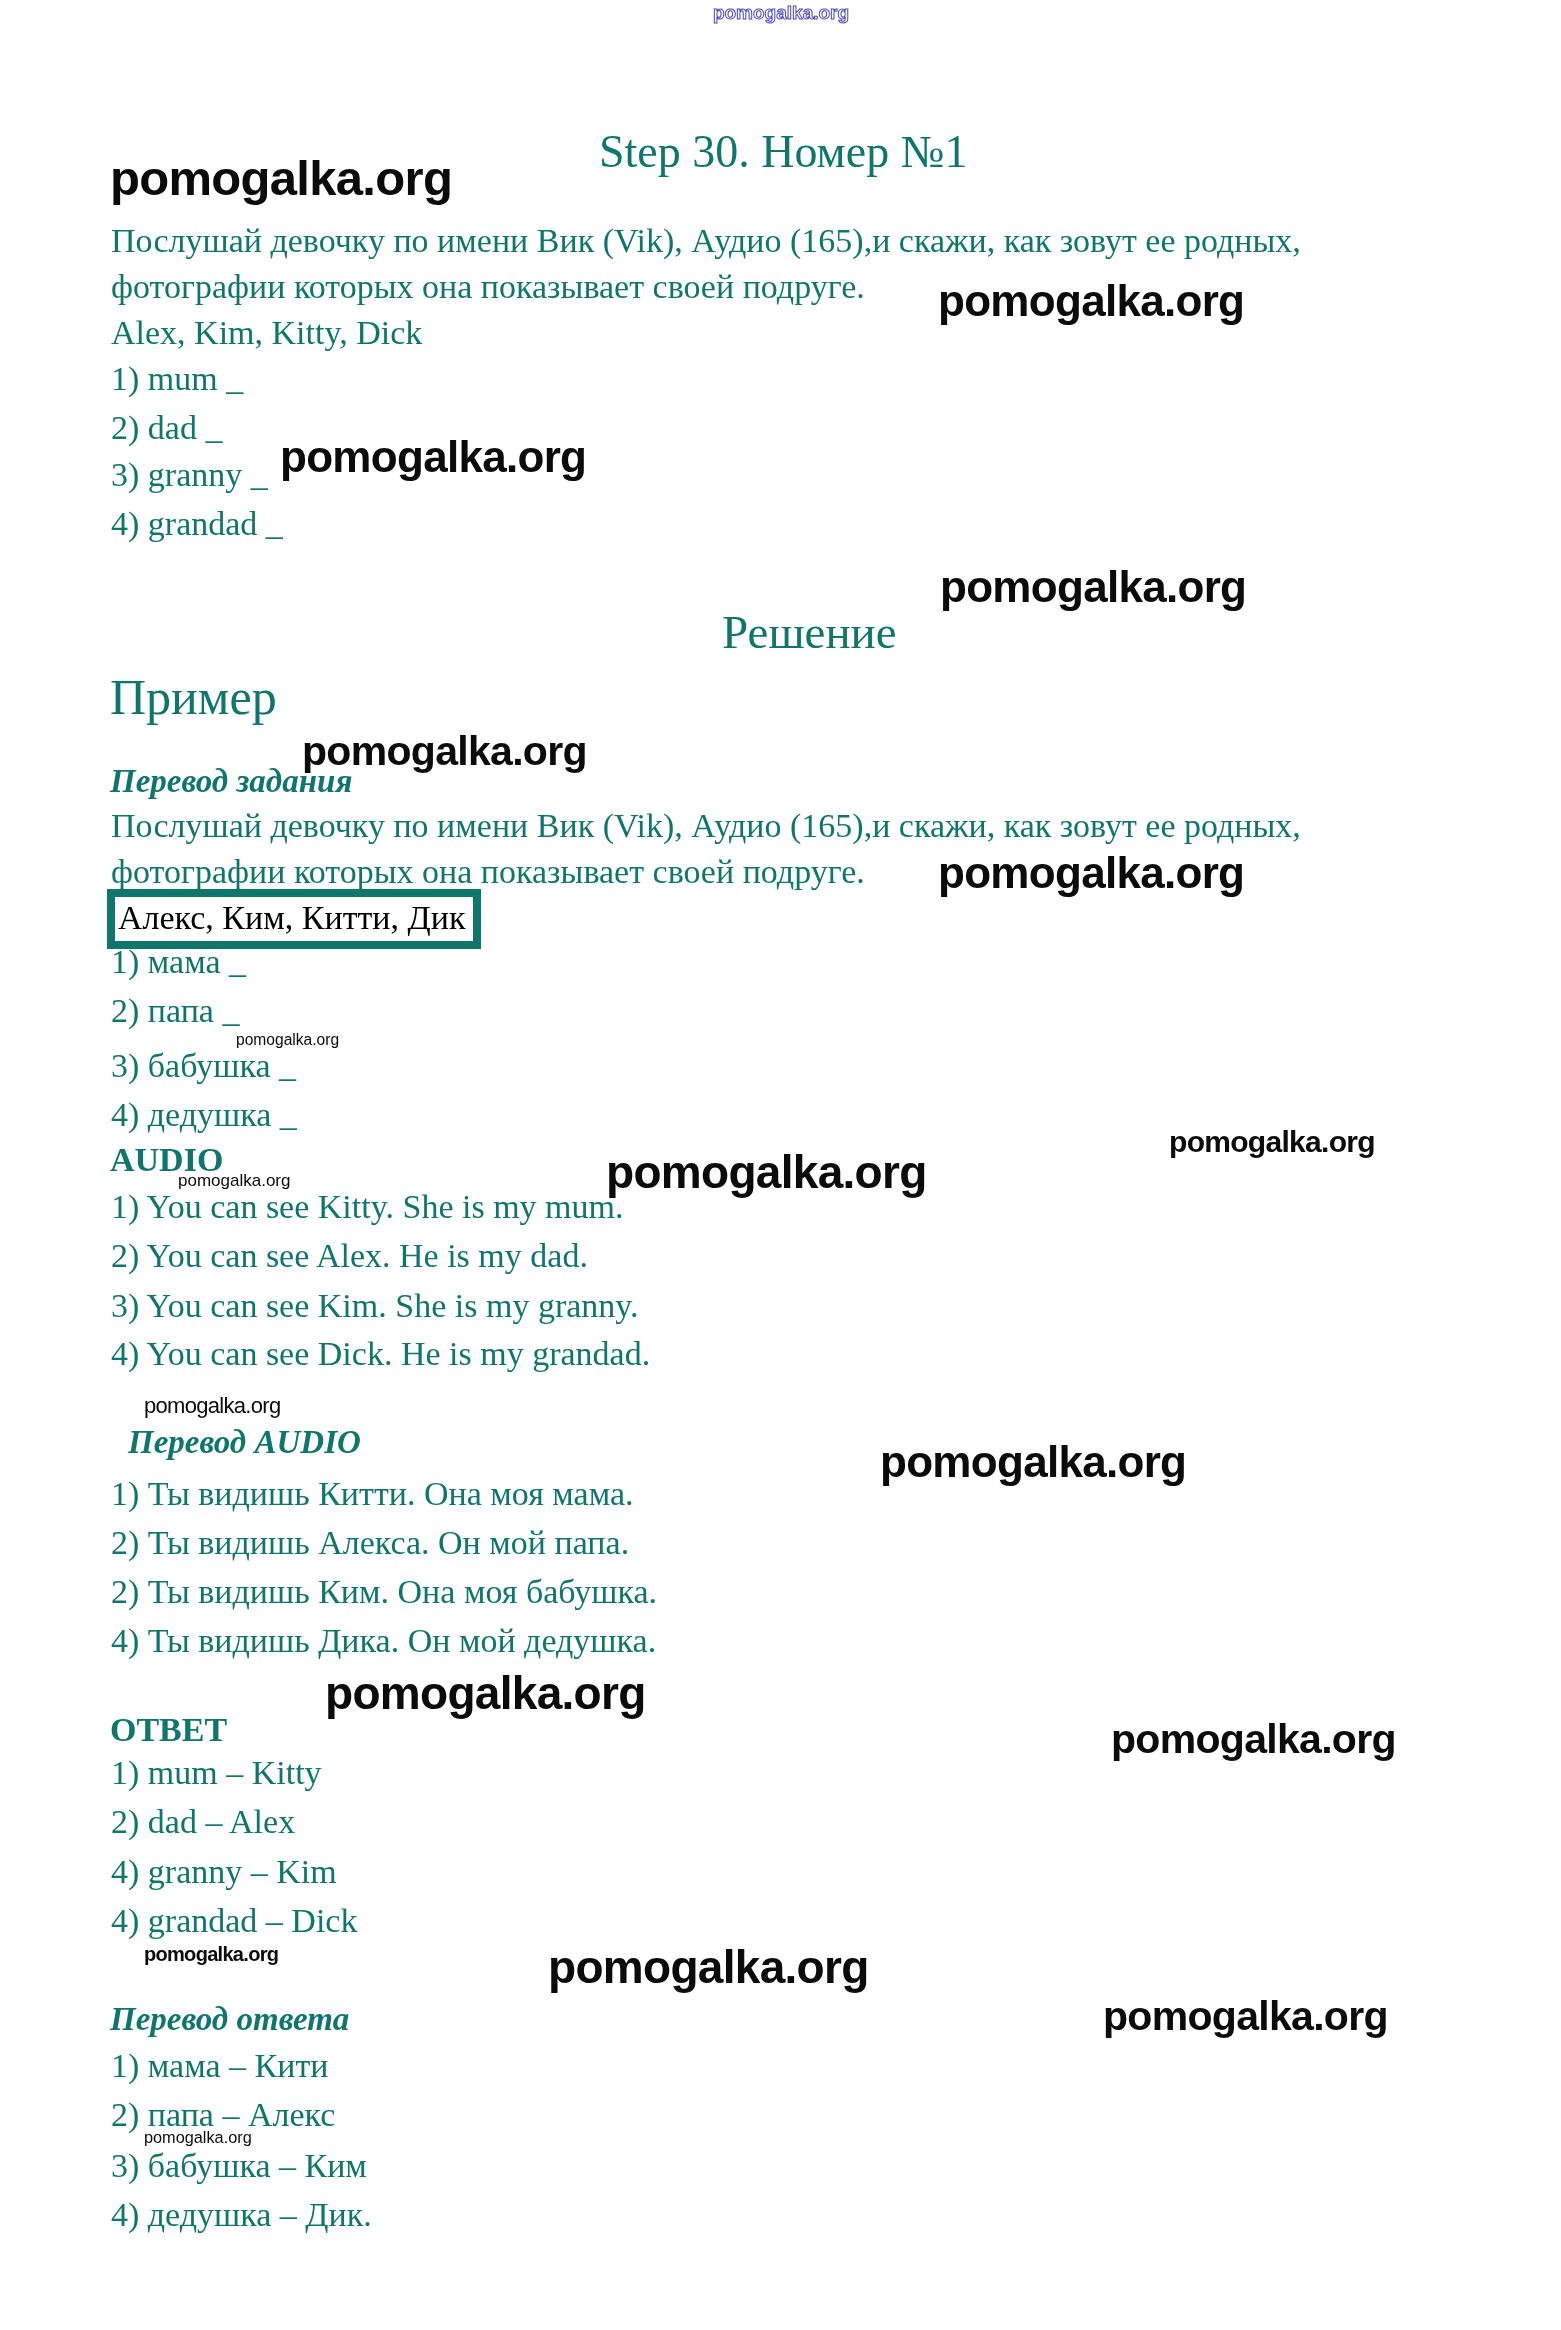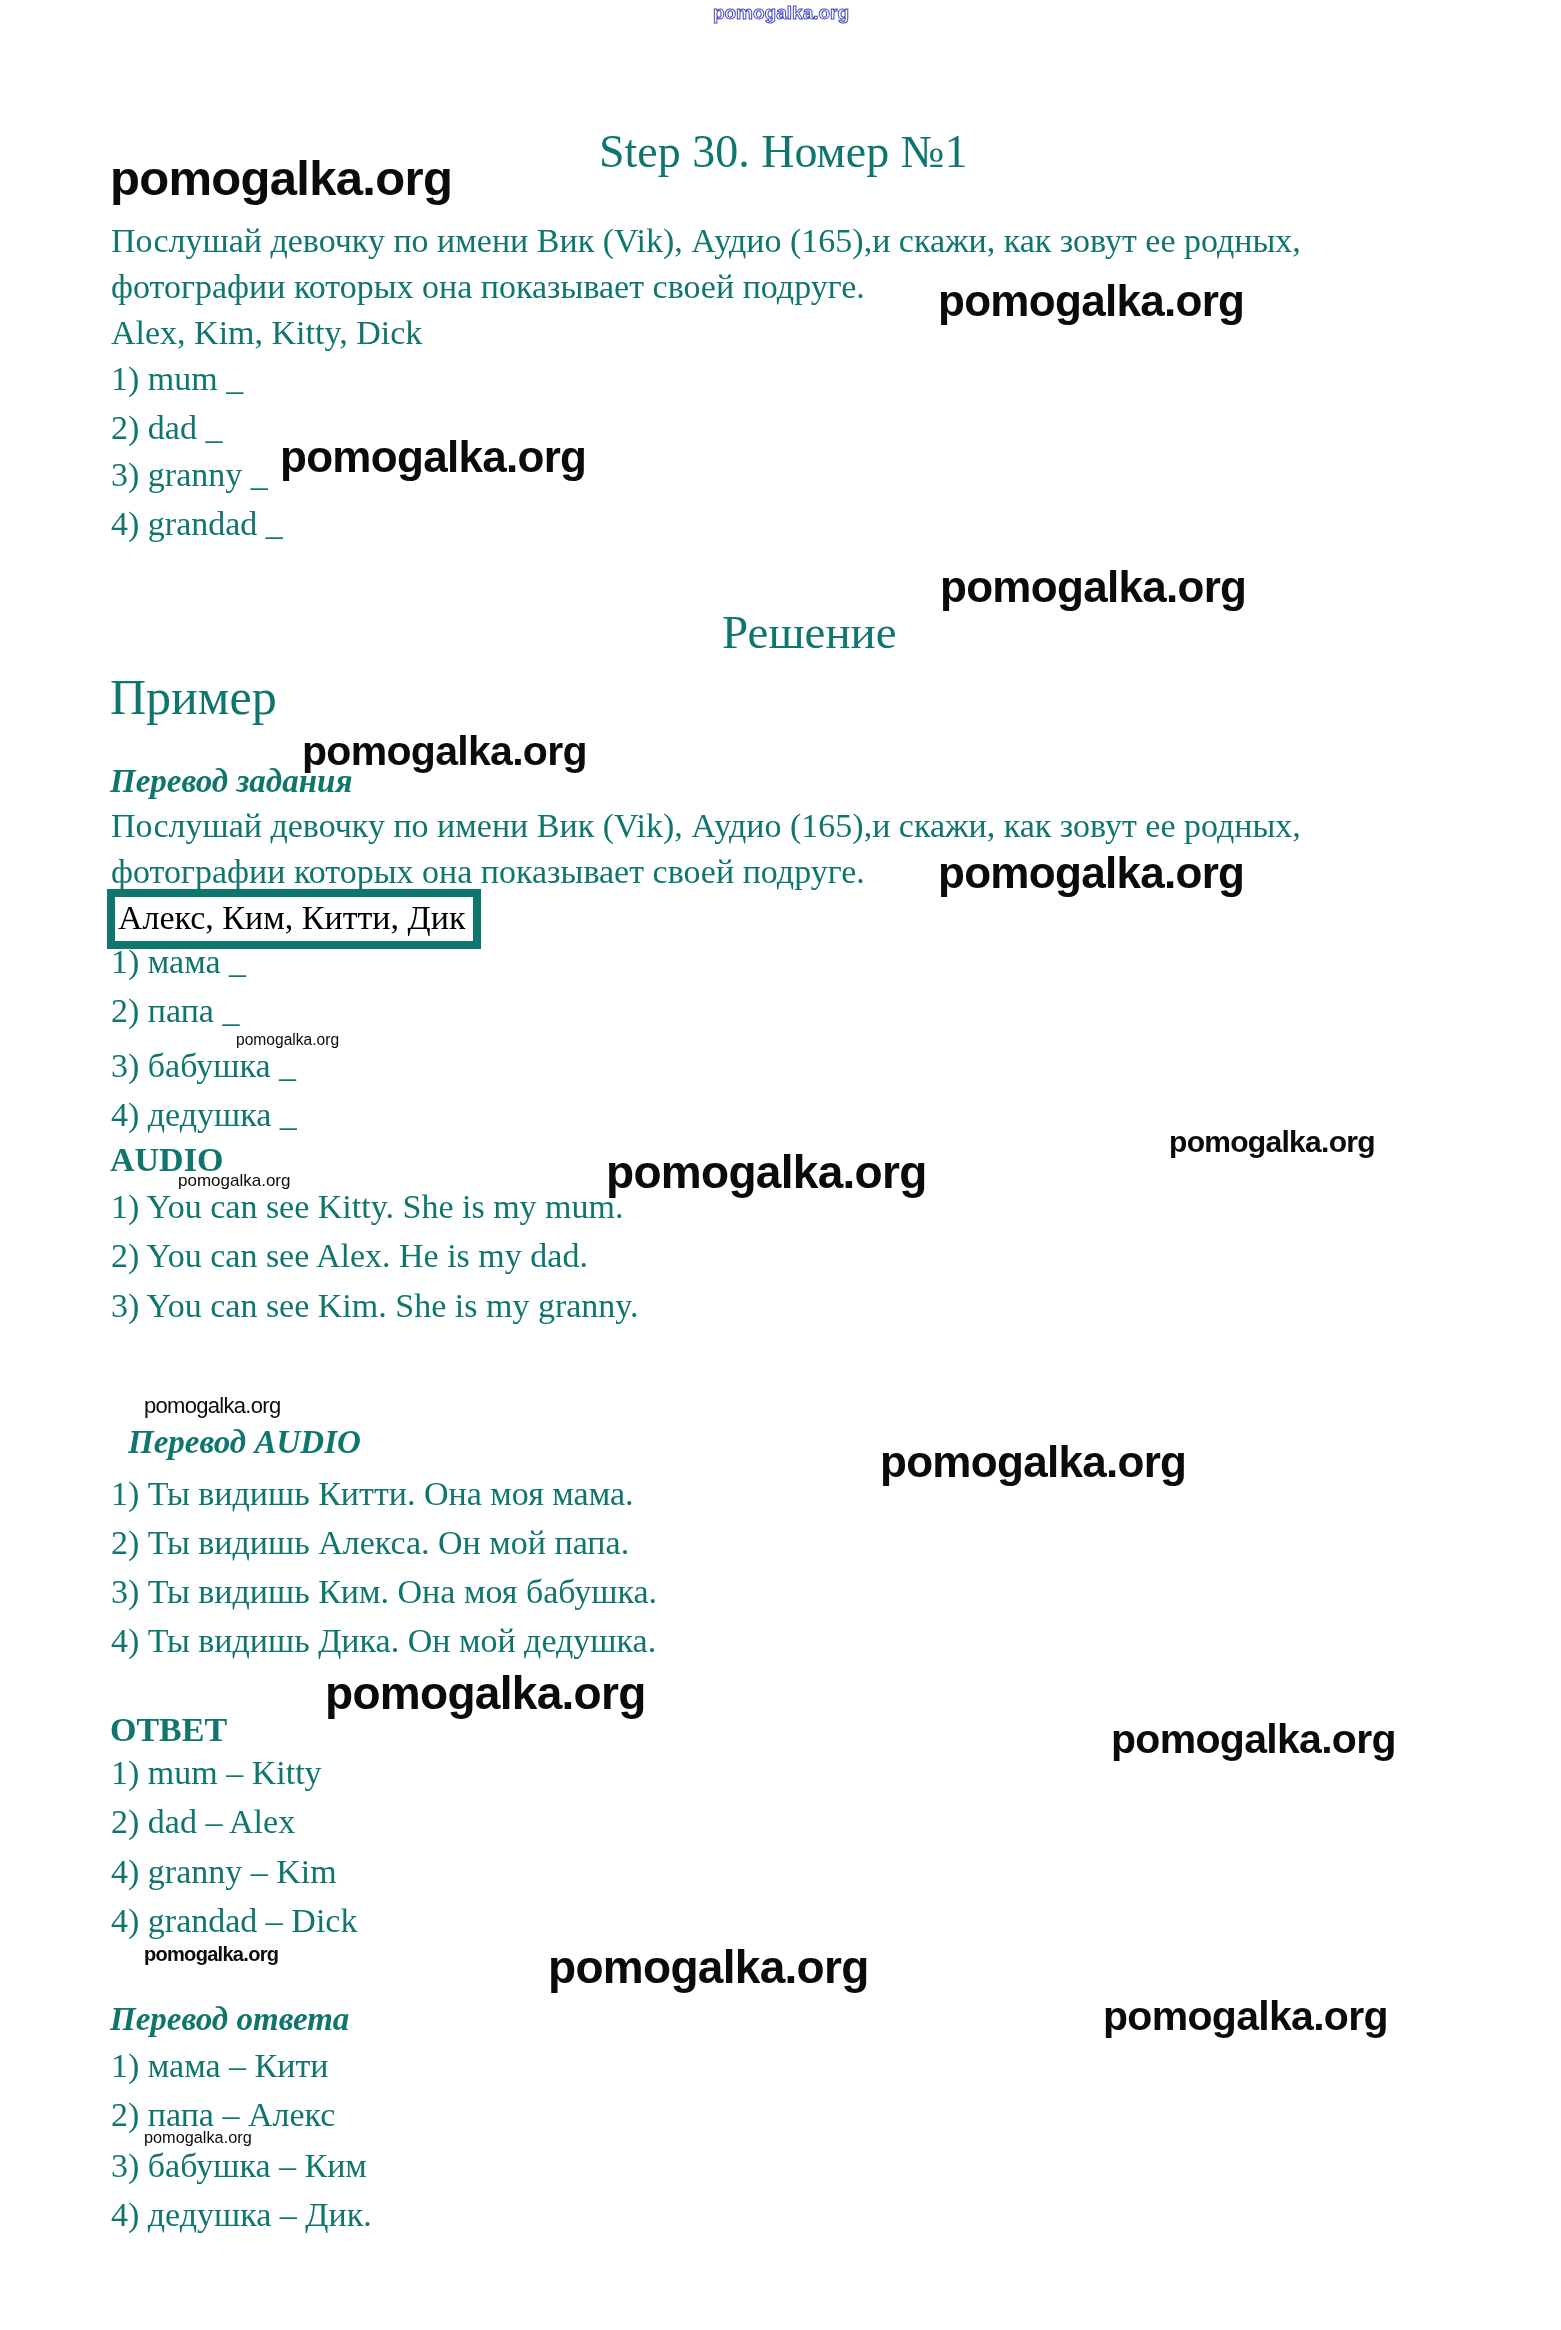--- a/index.html
+++ b/index.html
@@ -88,27 +88,28 @@
   <div class="line" style="left:111px; top:1046px;">3) бабушка _</div>
   <div class="line" style="left:111px; top:1095px;">4) дедушка _</div>
 
   <div class="line heading-bold" style="left:110px; top:1140px;font-family:Liberation Serif, serif;">AUDIO</div>
   <div class="wm" style="left:1169px; top:1125px; font-size:30px;">pomogalka.org</div>
   <div class="wm" style="left:606px; top:1145px; font-size:46px;">pomogalka.org</div>
   <div class="wm wm-small" style="left:178px; top:1171px; font-size:17px;">pomogalka.org</div>
   <div class="line" style="left:111px; top:1187px;">1) You can see Kitty. She is my mum.</div>
   <div class="line" style="left:111px; top:1236px;">2) You can see Alex. He is my dad.</div>
   <div class="line" style="left:111px; top:1286px;">3) You can see Kim. She is my granny.</div>
+  <div class="line" style="left:111px; top:1334px;">4) You can see Dick. He is my grandad.</div>
 
   <div class="wm" style="left:144px; top:1393px; font-size:22px; font-weight:400;">pomogalka.org</div>
   <div class="line heading-bi" style="left:128px; top:1424px;">Перевод AUDIO</div>
   <div class="wm" style="left:880px; top:1437px; font-size:44px;">pomogalka.org</div>
   <div class="line" style="left:111px; top:1474px;">1) Ты видишь Китти. Она моя мама.</div>
   <div class="line" style="left:111px; top:1523px;">2) Ты видишь Алекса. Он мой папа.</div>
-  <div class="line" style="left:111px; top:1572px;">3) Ты видишь Ким. Она моя бабушка.</div>
+  <div class="line" style="left:111px; top:1572px;">2) Ты видишь Ким. Она моя бабушка.</div>
   <div class="line" style="left:111px; top:1621px;">4) Ты видишь Дика. Он мой дедушка.</div>
 
   <div class="wm" style="left:325px; top:1666px; font-size:46px;">pomogalka.org</div>
   <div class="line heading-bold" style="left:110px; top:1710px;">ОТВЕТ</div>
   <div class="wm" style="left:1111px; top:1716px; font-size:41px;">pomogalka.org</div>
   <div class="line" style="left:111px; top:1753px;">1) mum – Kitty</div>
   <div class="line" style="left:111px; top:1802px;">2) dad – Alex</div>
   <div class="line" style="left:111px; top:1852px;">4) granny – Kim</div>
   <div class="line" style="left:111px; top:1901px;">4) grandad – Dick</div>
   <div class="wm" style="left:144px; top:1943px; font-size:20px;">pomogalka.org</div>

